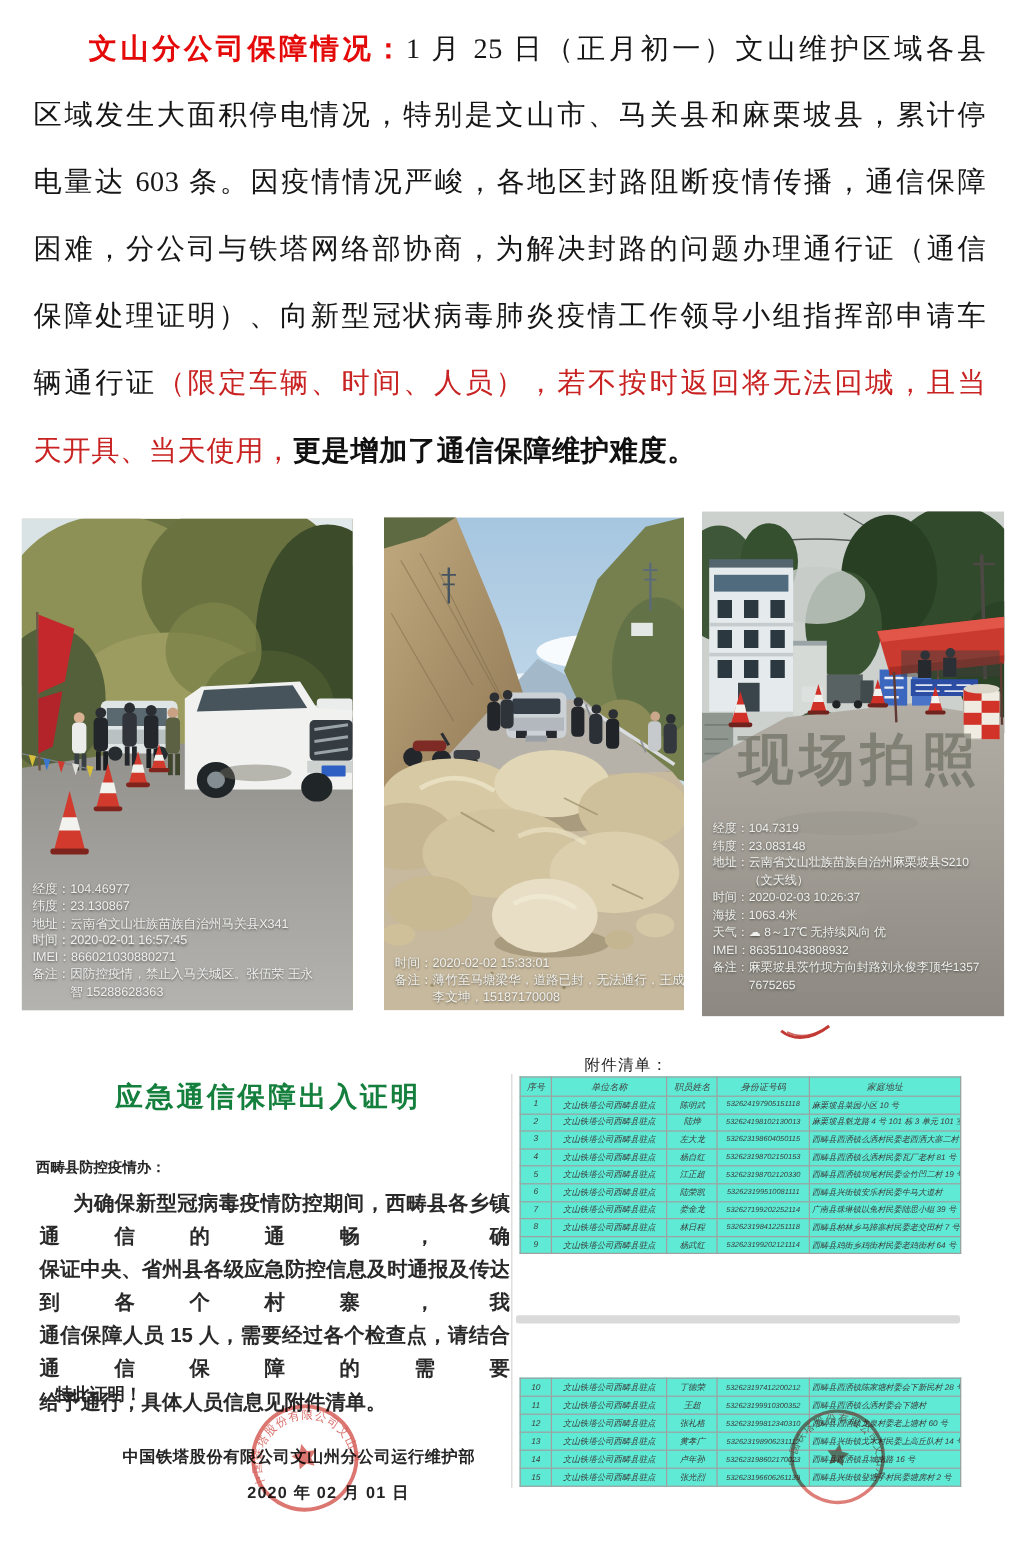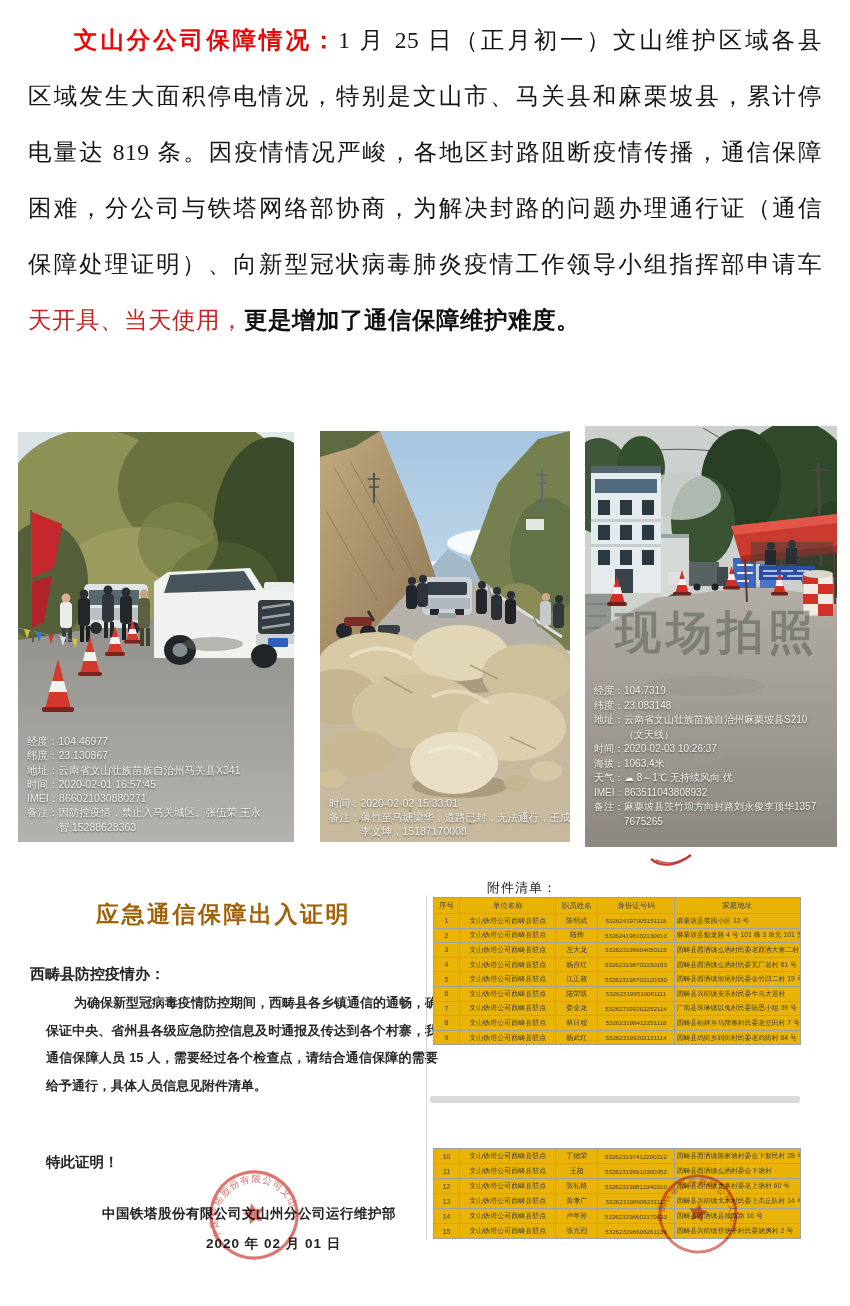--- a/index.html
+++ b/index.html
@@ -21,64 +21,65 @@
   #photo2{left:320px;top:431px;width:250px;height:411px;}
   #photo3{left:585px;top:426px;width:252px;height:421px;}
   .photo svg{position:absolute;left:0;top:0;width:100%;height:100%;}
   .overlay{position:absolute;left:9px;color:#f0f1ee;text-shadow:0 1px 2px rgba(25,25,25,.6);white-space:pre;}
   #photo1 .overlay{top:302px;font-size:10.5px;line-height:14.3px;}
   #photo2 .overlay{top:365px;font-size:10.5px;line-height:14px;}
   #photo3 .overlay{top:258px;font-size:10px;line-height:14.5px;}
 
   
   #certificate{position:absolute;left:10px;top:875px;width:418px;height:431px;color:#242424;background:#fff;}
-  .cert-title{position:absolute;left:86px;top:24px;font-size:23px;font-weight:bold;letter-spacing:2.5px;color:#a16207;}
-  .cert-salut{position:absolute;left:20px;top:90px;font-size:15px;font-weight:bold;}
-  .cert-body{position:absolute;left:36px;top:114px;width:392px;font-size:13px;font-weight:bold;line-height:27.6px;color:#292929;}
+  .cert-title{position:absolute;left:86px;top:24px;font-size:23px;font-weight:bold;letter-spacing:2.5px;color:#15803d;}
+  .cert-salut{position:absolute;left:20px;top:90px;font-size:12px;font-weight:bold;}
+  .cert-body{position:absolute;left:23px;top:114px;width:392px;font-size:17px;font-weight:bold;line-height:27.6px;color:#292929;}
   .cline{text-align:justify;text-align-last:justify;}
   .cline:last-child{text-align-last:left;}
   .cline.ind{text-indent:28px;}
   .cert-closing{position:absolute;left:36px;top:278px;font-size:14.5px;font-weight:bold;text-align:right;}
   .cert-signer{position:absolute;left:92px;top:330px;font-size:13.5px;font-weight:bold;letter-spacing:.5px;}
   .cert-date{position:absolute;left:196px;top:360px;font-size:13.5px;font-weight:bold;letter-spacing:1px;}
   .cert-edge{position:absolute;left:416px;top:20px;width:1px;height:345px;background:#cccccc;opacity:.8;}
 
   
   .stamp{position:absolute;mix-blend-mode:multiply;opacity:.88;}
   #stamp-cert{left:196px;top:292px;transform:rotate(-14deg);}
   #stamp-table{left:655px;top:1171px;transform:rotate(9deg);}
 
   
   .att-label{position:absolute;left:487px;top:879px;font-size:13px;font-weight:normal;color:#1e1e1e;letter-spacing:1px;}
   #table1{position:absolute;left:433px;top:897px;}
   #table2{position:absolute;left:433px;top:1148px;}
-  table.att{border-collapse:collapse;table-layout:fixed;width:368px;background:#eab308;}
+  table.att{border-collapse:collapse;table-layout:fixed;width:368px;background:#5eead4;font-style:italic;}
   .att th,.att td{border:0.5px solid #a0a0a0;padding:0 2px;overflow:hidden;white-space:nowrap;}
   .att th{height:15px;font-size:7.5px;font-weight:normal;color:#444;text-align:center;}
   .att td{height:13.6px;font-size:7px;color:#3c3c3c;}
   #table2 td{height:14px;}
   .att .c0{text-align:center;}
   .att .c1{text-align:center;font-size:7px;}
   .att .c2{text-align:center;}
   .att .c3{text-align:center;font-size:6.2px;}
   .att .c4{font-size:6.8px;text-align:left;}
   .divider-bar{position:absolute;left:430px;top:1096px;width:370px;height:7px;background:#dadada;border-radius:2px;}
   #red-mark{position:absolute;left:648px;top:852px;}
 </style>
 </head>
 <body>
 
 <div id="canvas">
 
   <div id="report">
       <div class="rline just ind"><span class="seg-title-red">文山分公司保障情况：</span><span class="seg-normal">1 月 25 日（正月初一）文山维护区域各县</span></div>
       <div class="rline just"><span class="seg-normal">区域发生大面积停电情况，特别是文山市、马关县和麻栗坡县，累计停</span></div>
-      <div class="rline just"><span class="seg-normal">电量达 819 条。因疫情情况严峻，各地区封路阻断疫情传播，通信保障</span></div>
+      <div class="rline just"><span class="seg-normal">电量达 603 条。因疫情情况严峻，各地区封路阻断疫情传播，通信保障</span></div>
       <div class="rline just"><span class="seg-normal">困难，分公司与铁塔网络部协商，为解决封路的问题办理通行证（通信</span></div>
       <div class="rline just"><span class="seg-normal">保障处理证明）、向新型冠状病毒肺炎疫情工作领导小组指挥部申请车</span></div>
+      <div class="rline just"><span class="seg-normal">辆通行证</span><span class="seg-red">（限定车辆、时间、人员），若不按时返回将无法回城，且当</span></div>
       <div class="rline"><span class="seg-red">天开具、当天使用，</span><span class="seg-bold">更是增加了通信保障维护难度。</span></div>
     </div>
 
   <div class="photo" id="photo1">
     <svg viewBox="0 0 276 410" preserveAspectRatio="none">
       <defs>
         <linearGradient id="p1road" x1="0" y1="0" x2="0" y2="1">
           <stop offset="0" stop-color="#8e8d88"></stop>
             <stop offset="1" stop-color="#b4b3af"></stop>
         </linearGradient>
@@ -322,21 +323,21 @@
         <polygon points="92.5,159 101.5,159 100,153 94,153" fill="#f2f2ee"></polygon>
       <rect x="88" y="166" width="18" height="3.5" rx="1.5" fill="#70221c"></rect>
       <polygon points="140,162 153,162 146.5,140" fill="#d03028"></polygon>
         <polygon points="142.5,154 150.5,154 149,148 144,148" fill="#f2f2ee"></polygon>
       <rect x="138" y="160" width="17" height="3.5" rx="1.5" fill="#70221c"></rect>
       <polygon points="188,168 201,168 194.5,146" fill="#d03028"></polygon>
         <polygon points="190.5,160 198.5,160 197,154 192,154" fill="#f2f2ee"></polygon>
       <rect x="186" y="166" width="17" height="3.5" rx="1.5" fill="#70221c"></rect>
       <text x="30" y="222" font-size="46" font-weight="bold" fill="#565b4e" opacity=".52" letter-spacing="5" font-family="&quot;Liberation Sans&quot;, sans-serif">现场拍照</text>
     </svg>
-    <div class="overlay"><div>经度：104.7319</div><div>纬度：23.083148</div><div>地址：云南省文山壮族苗族自治州麻栗坡县S210</div><div>　　　（文天线）</div><div>时间：2020-02-03 10:26:37</div><div>海拔：1063.4米</div><div>天气：☁ 8～1℃ 无持续风向 优</div><div>IMEI：863511043808932</div><div>备注：麻栗坡县茨竹坝方向封路刘永俊李顶华1357</div><div>　　　7675265</div></div>
+    <div class="overlay"><div>经度：104.7319</div><div>纬度：23.083148</div><div>地址：云南省文山壮族苗族自治州麻栗坡县S210</div><div>　　　（文天线）</div><div>时间：2020-02-03 10:26:37</div><div>海拔：1063.4米</div><div>天气：☁ 8～17℃ 无持续风向 优</div><div>IMEI：863511043808932</div><div>备注：麻栗坡县茨竹坝方向封路刘永俊李顶华1357</div><div>　　　7675265</div></div>
   </div>
 
   <div id="certificate">
     <div class="cert-title">应急通信保障出入证明</div>
     <div class="cert-salut">西畴县防控疫情办：</div>
     <div class="cert-body">
         <div class="cline ind">为确保新型冠病毒疫情防控期间，西畴县各乡镇通信的通畅，确</div>
         <div class="cline">保证中央、省州县各级应急防控信息及时通报及传达到各个村寨，我</div>
         <div class="cline">通信保障人员 15 人，需要经过各个检查点，请结合通信保障的需要</div>
         <div class="cline">给予通行，具体人员信息见附件清单。</div>

